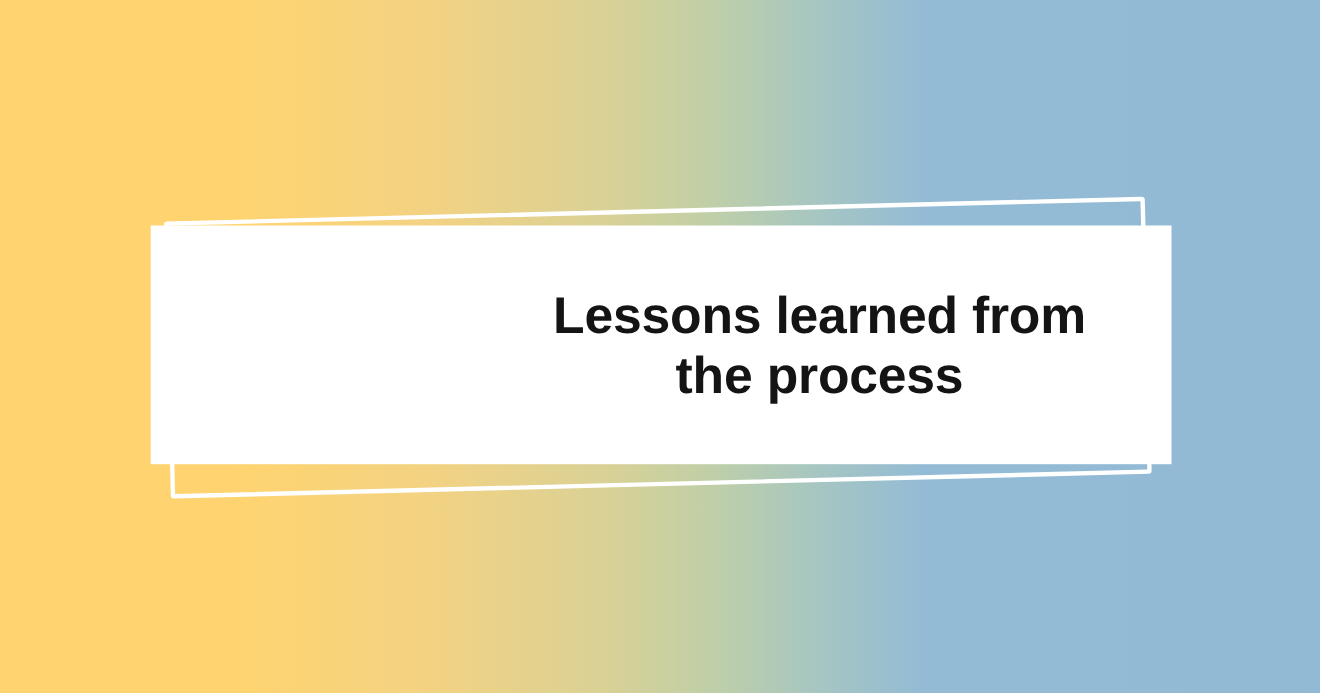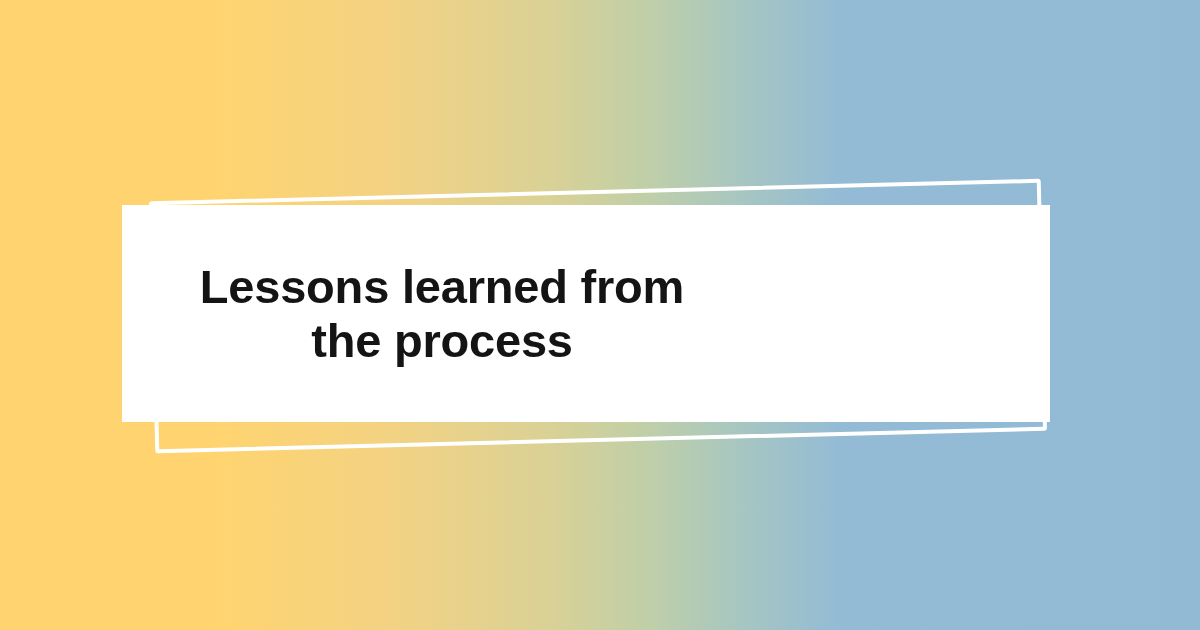--- a/index.html
+++ b/index.html
@@ -41,28 +41,28 @@
     border: 4px solid #ffffff;
     border-radius: 3px;
     transform: rotate(-1.45deg);
     box-sizing: border-box;
     background: transparent;
   }
 
   
   #title-card {
     position: absolute;
-    left: 122px;
+    left: 137px;
     top: 205px;
     width: 928px;
     height: 217px;
     background: #ffffff;
     display: flex;
     align-items: center;
-    justify-content: flex-start;
+    justify-content: flex-end;
     box-sizing: border-box;
     padding: 0 40px;
   }
 
   #title-text {
     margin: 0;
     color: #141414;
     font-family: "Liberation Sans", "DejaVu Sans", sans-serif;
     font-size: 47px;
     font-weight: 600;

